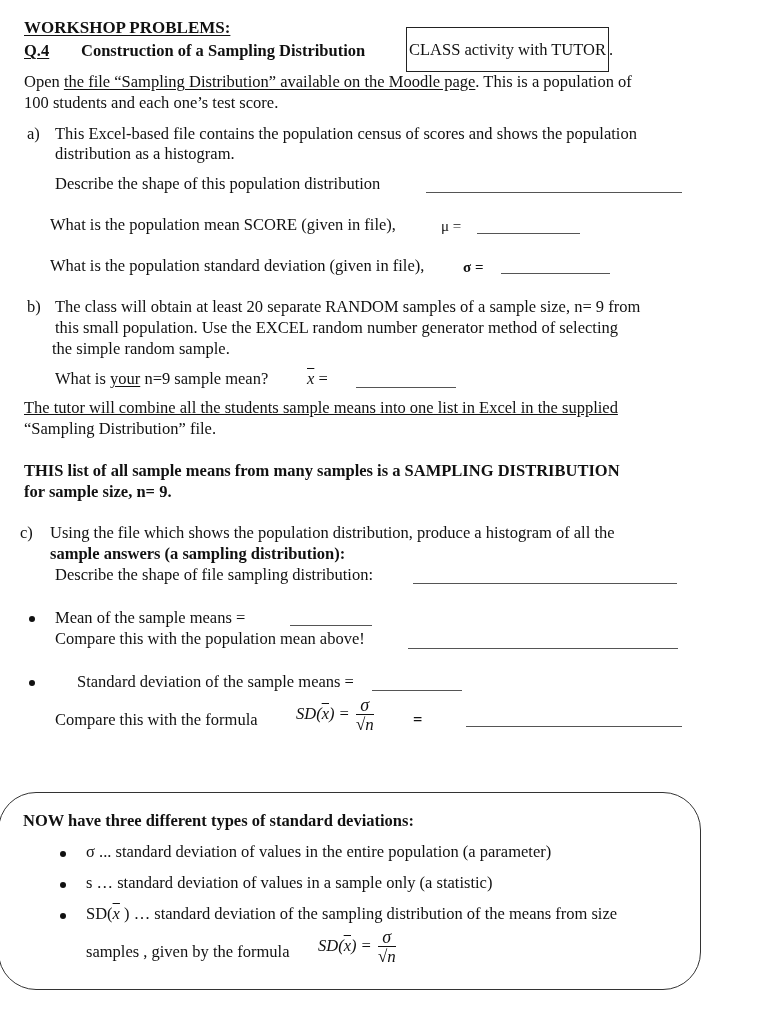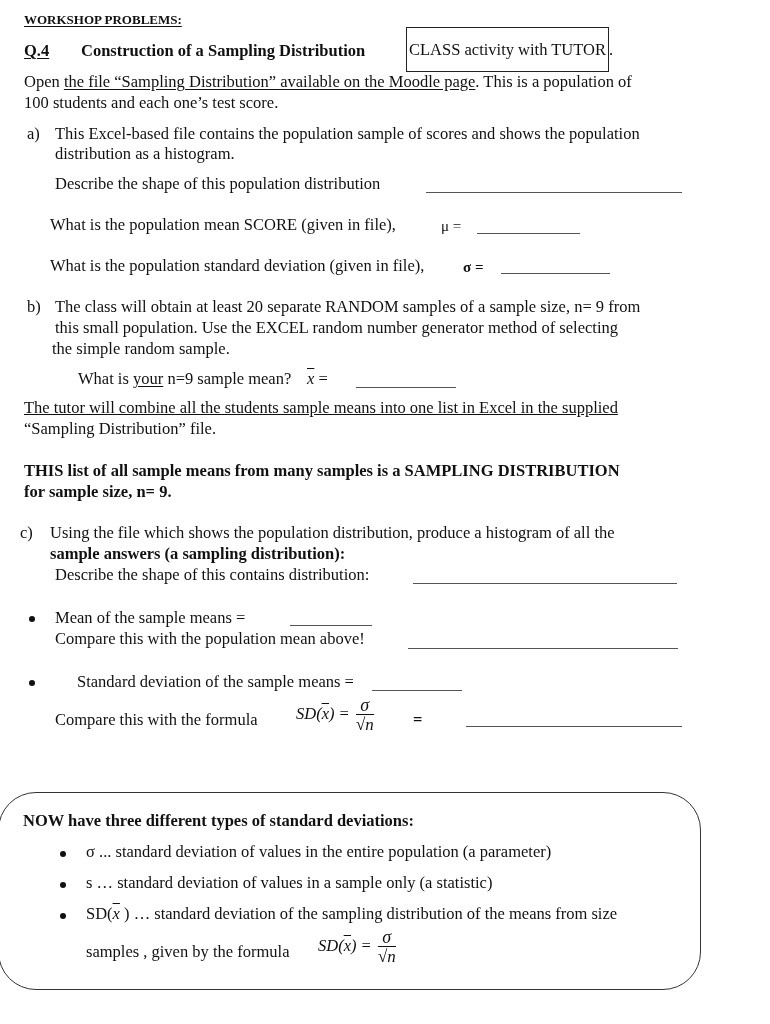--- a/index.html
+++ b/index.html
@@ -15,67 +15,67 @@
   .frac .num { display:block; border-bottom:1px solid #111; padding:0 2px; line-height:18px; font-size:18px; }
   .frac .den { display:block; line-height:20px; font-size:17px; }
   .math { font-style:italic; }
   .xbar { text-decoration:overline; font-style:italic; }
   .callout { position:absolute; left:-2px; top:792px; width:703px; height:198px;
              border:1.5px solid #333; border-radius:38px; box-sizing:border-box; }
 </style>
 </head>
 <body>
 
-<div class="abs b u" style="left:24px;top:10px;font-size:13px;">WORKSHOP PROBLEMS:</div>
+<div class="abs b u" style="left:24px;top:18px;font-size:17px;">WORKSHOP PROBLEMS:</div>
 
 <div class="abs b u" style="left:24px;top:41px;">Q.4</div>
 <div class="abs b" style="left:81px;top:41px;text-align:center;">Construction of a Sampling Distribution</div>
 <div class="abs" style="left:406px;top:40px;">
   <span class="boxed">CLASS activity with TUTOR</span><span>.</span>
 </div>
 
 <div class="abs" style="left:24px;top:72px;">
   <span>Open </span><span class="u">the file “Sampling Distribution” available on the Moodle page</span><span>.  This is a population of</span>
 </div>
 <div class="abs" style="left:24px;top:93px;">100 students and each one’s test score.</div>
 
 <div class="abs" style="left:27px;top:124px;">a)</div>
-<div class="abs" style="left:55px;top:124px;">This Excel-based file contains the population sample of scores and shows the population</div>
+<div class="abs" style="left:55px;top:124px;">This Excel-based file contains the population census of scores and shows the population</div>
 <div class="abs" style="left:55px;top:144px;">distribution as a histogram.</div>
 <div class="abs" style="left:55px;top:174px;">Describe the shape of this population distribution</div>
 <div class="blank" style="left:426px;top:192px;width:256px;"></div>
 
 <div class="abs" style="left:50px;top:215px;">What is the population mean SCORE (given in file),</div>
 <div class="abs" style="left:441px;top:216px;font-size:15px;">μ =</div>
 <div class="blank" style="left:477px;top:233px;width:103px;"></div>
 
 <div class="abs" style="left:50px;top:256px;">What is the population standard deviation (given in file),</div>
 <div class="abs b" style="left:463px;top:257px;font-size:15px;">σ =</div>
 <div class="blank" style="left:501px;top:273px;width:109px;"></div>
 
 <div class="abs" style="left:27px;top:297px;">b)</div>
 <div class="abs" style="left:55px;top:297px;">The class will obtain at least 20 separate RANDOM samples of a sample size, n= 9 from</div>
 <div class="abs" style="left:55px;top:318px;">this small population.   Use the EXCEL random number generator method of selecting</div>
 <div class="abs" style="left:52px;top:339px;">the simple random sample.</div>
-<div class="abs" style="left:55px;top:369px;margin-left:23px;">
+<div class="abs" style="left:55px;top:369px;">
   <span>What is </span><span class="u">your</span><span> n=9 sample mean?</span>
 </div>
 <div class="abs" style="left:307px;top:369px;"><span class="xbar">x</span><span> =</span></div>
 <div class="blank" style="left:356px;top:387px;width:100px;"></div>
 
 <div class="abs" style="left:24px;top:398px;text-decoration:underline;">The tutor will combine all the students sample means into one list in Excel in the supplied</div>
 <div class="abs" style="left:24px;top:419px;">“Sampling Distribution” file.</div>
 
 <div class="abs b" style="left:24px;top:461px;">THIS list of all sample means from many samples is a SAMPLING DISTRIBUTION</div>
 <div class="abs b" style="left:24px;top:482px;">for sample size, n= 9.</div>
 
 <div class="abs" style="left:20px;top:523px;">c)</div>
 <div class="abs" style="left:50px;top:523px;">Using the file which shows the population distribution,  produce a histogram of all the</div>
 <div class="abs" style="left:50px;top:544px;font-weight:bold;">sample answers (a sampling distribution):</div>
-<div class="abs" style="left:55px;top:565px;">Describe the shape of this contains distribution:</div>
+<div class="abs" style="left:55px;top:565px;">Describe the shape of file sampling distribution:</div>
 <div class="blank" style="left:413px;top:583px;width:264px;"></div>
 
 <div class="bullet" style="left:29px;top:616px;"></div>
 <div class="abs" style="left:55px;top:608px;">Mean of the sample means =</div>
 <div class="blank" style="left:290px;top:625px;width:82px;"></div>
 <div class="abs" style="left:55px;top:629px;">Compare this with the population mean above!</div>
 <div class="blank" style="left:408px;top:648px;width:270px;"></div>
 
 <div class="bullet" style="left:29px;top:680px;"></div>
 <div class="abs" style="left:55px;top:672px;margin-left:22px;">Standard deviation of the sample means  =</div>

